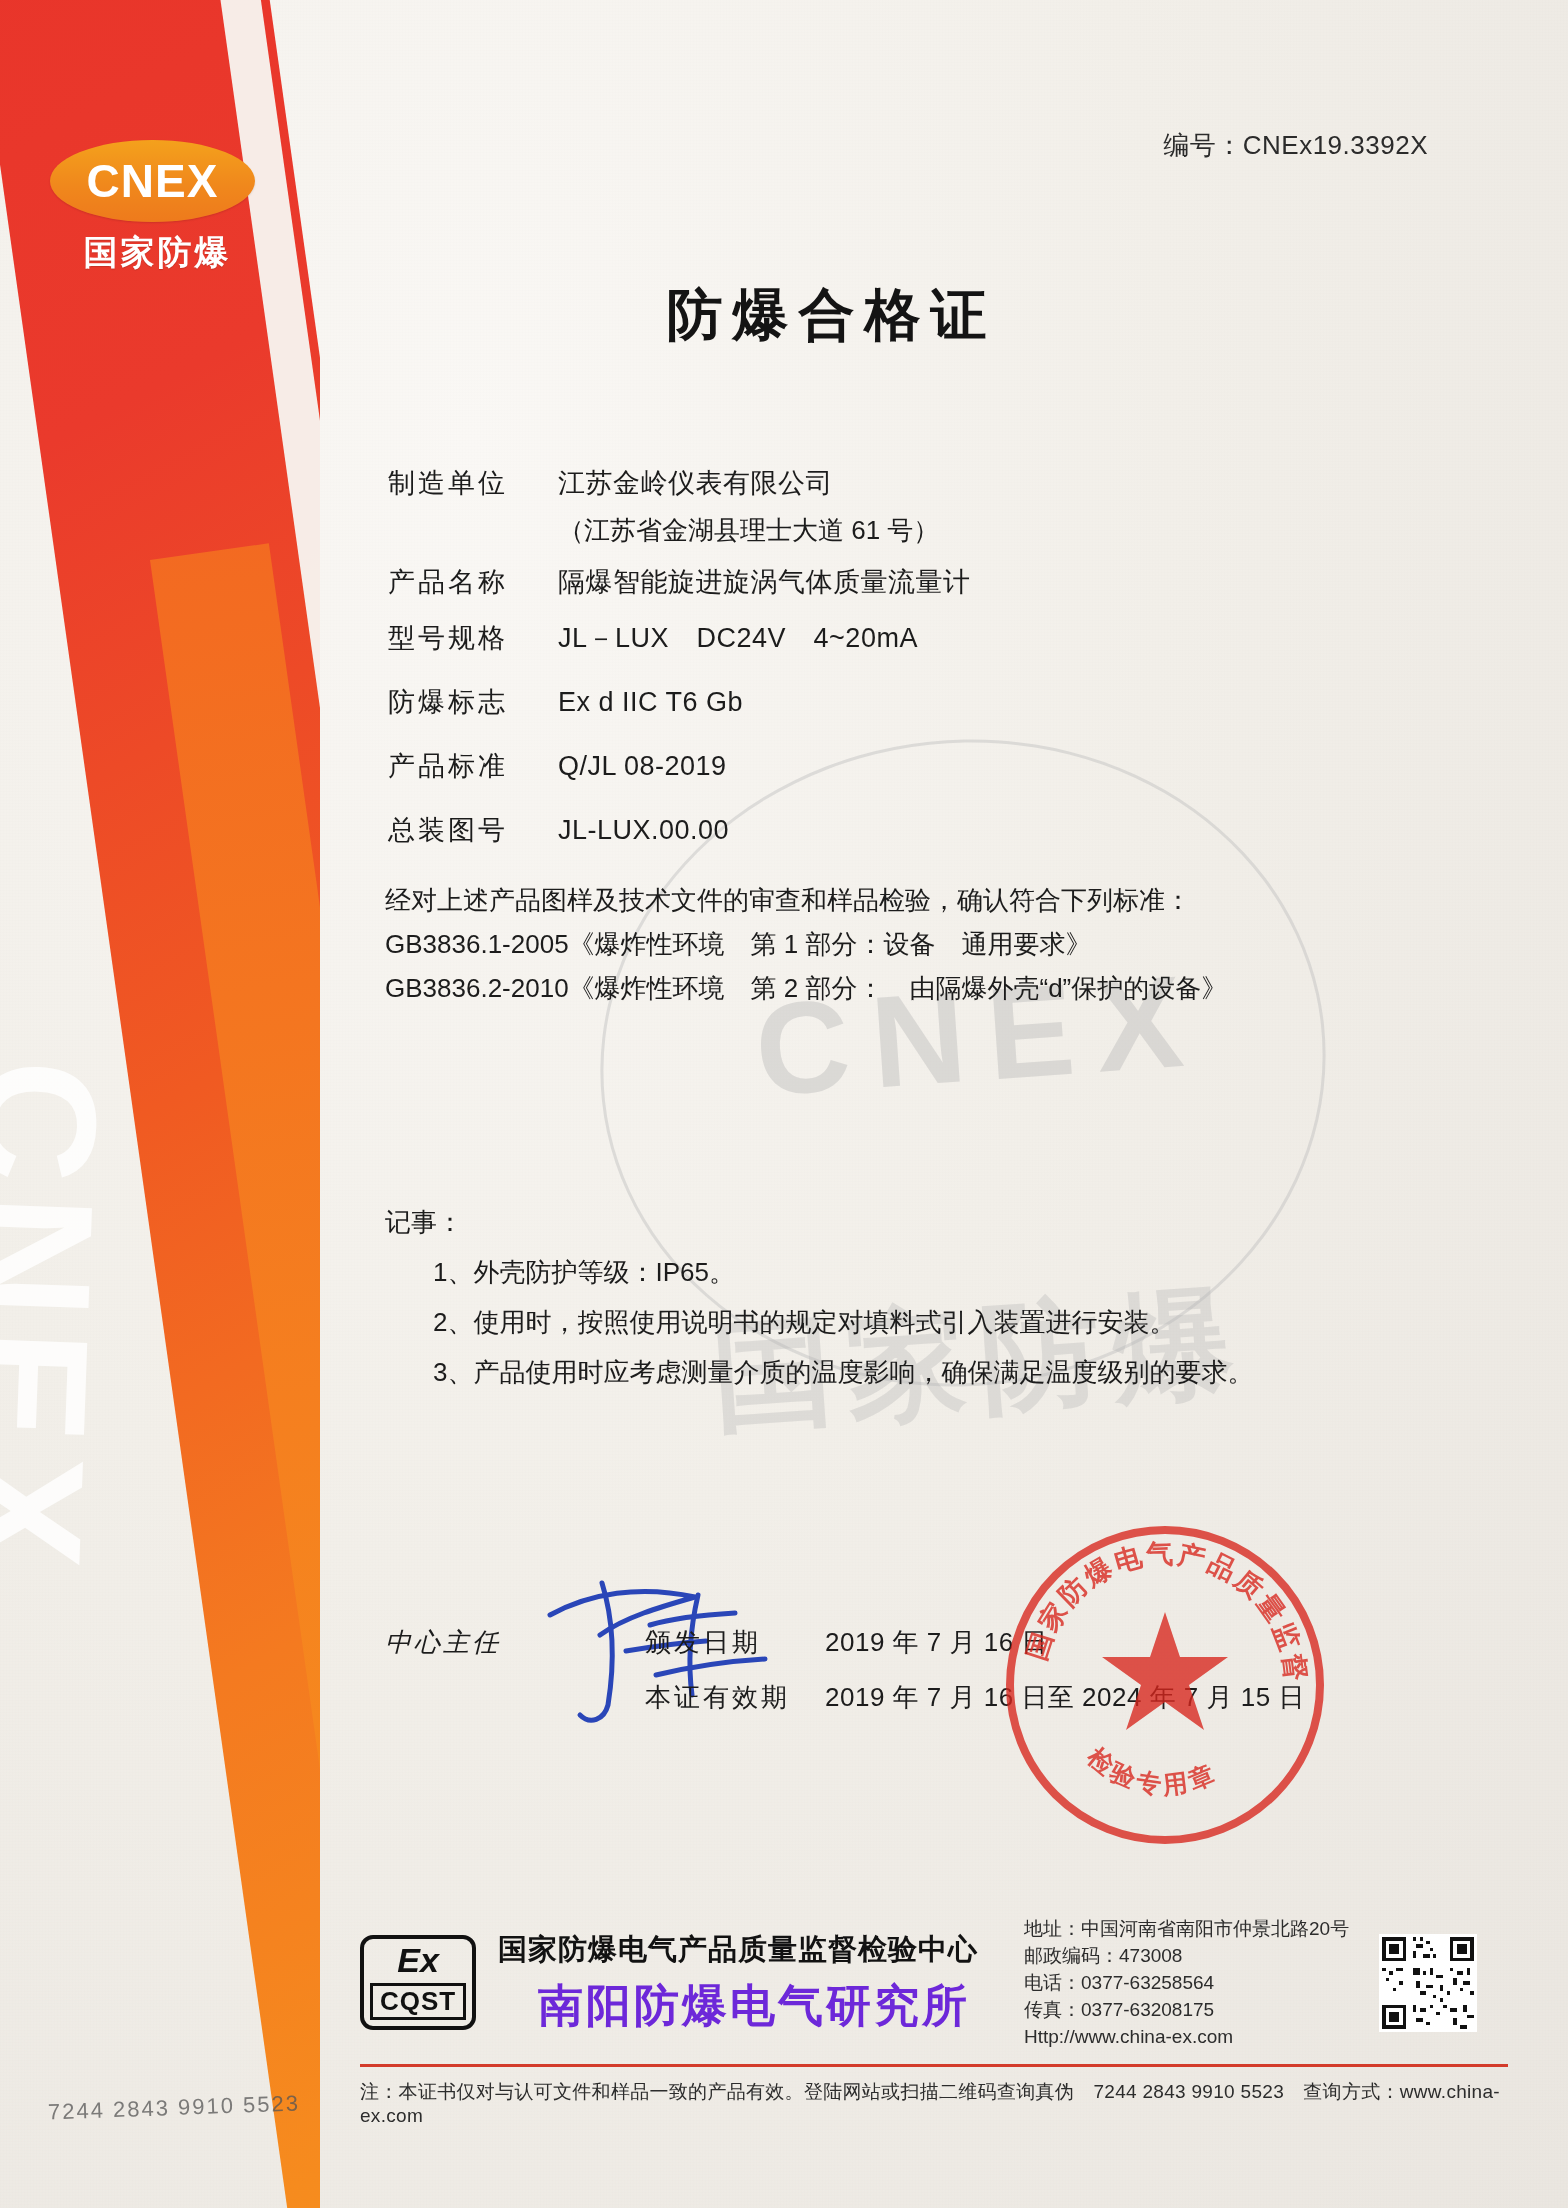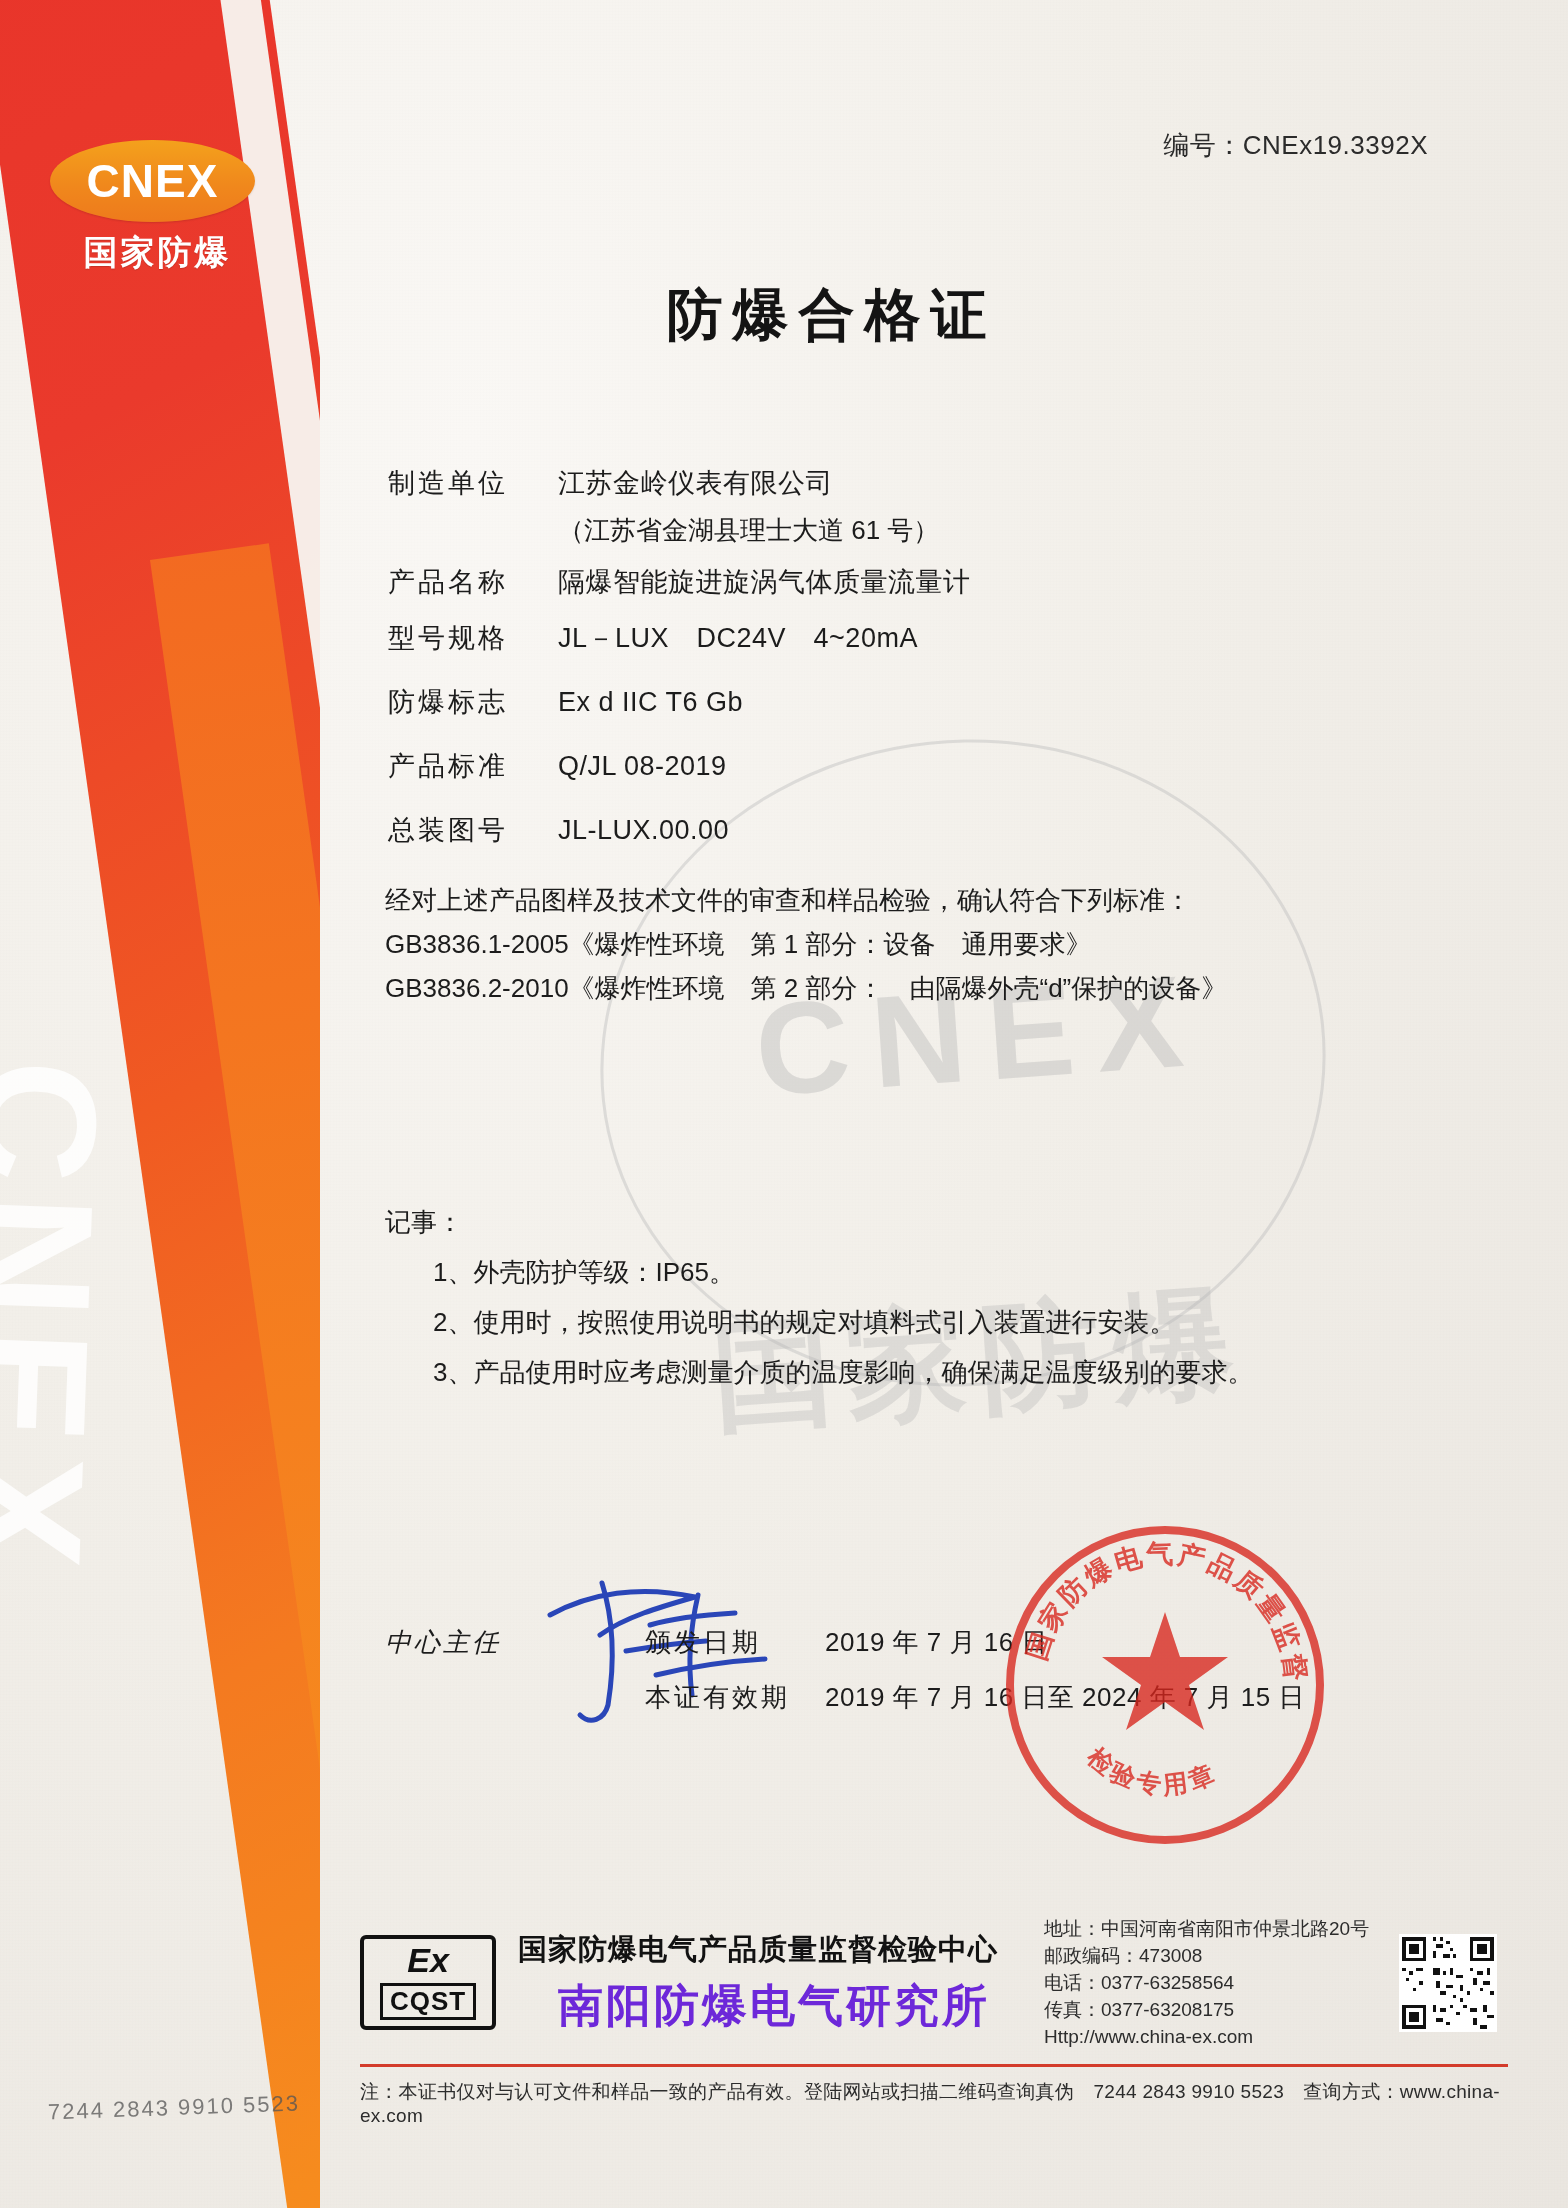--- a/index.html
+++ b/index.html
@@ -272,23 +272,23 @@
     top: 1915px;
   }
   .footer-main {
     display: flex;
     align-items: center;
   }
   .ex-mark {
     width: 108px;
     flex: 0 0 108px;
     border: 4px solid #111;
-    border-radius: 6px;
+    border-radius: 13px;
     text-align: center;
-    padding: 4px 10px 6px;
+    padding: 4px 0 6px;
     margin-right: 22px;
   }
   .ex-mark .ex-top {
     font-size: 34px;
     font-weight: 700;
     font-style: italic;
     color: #111;
     line-height: 1.05;
   }
   .ex-mark .ex-bot {

